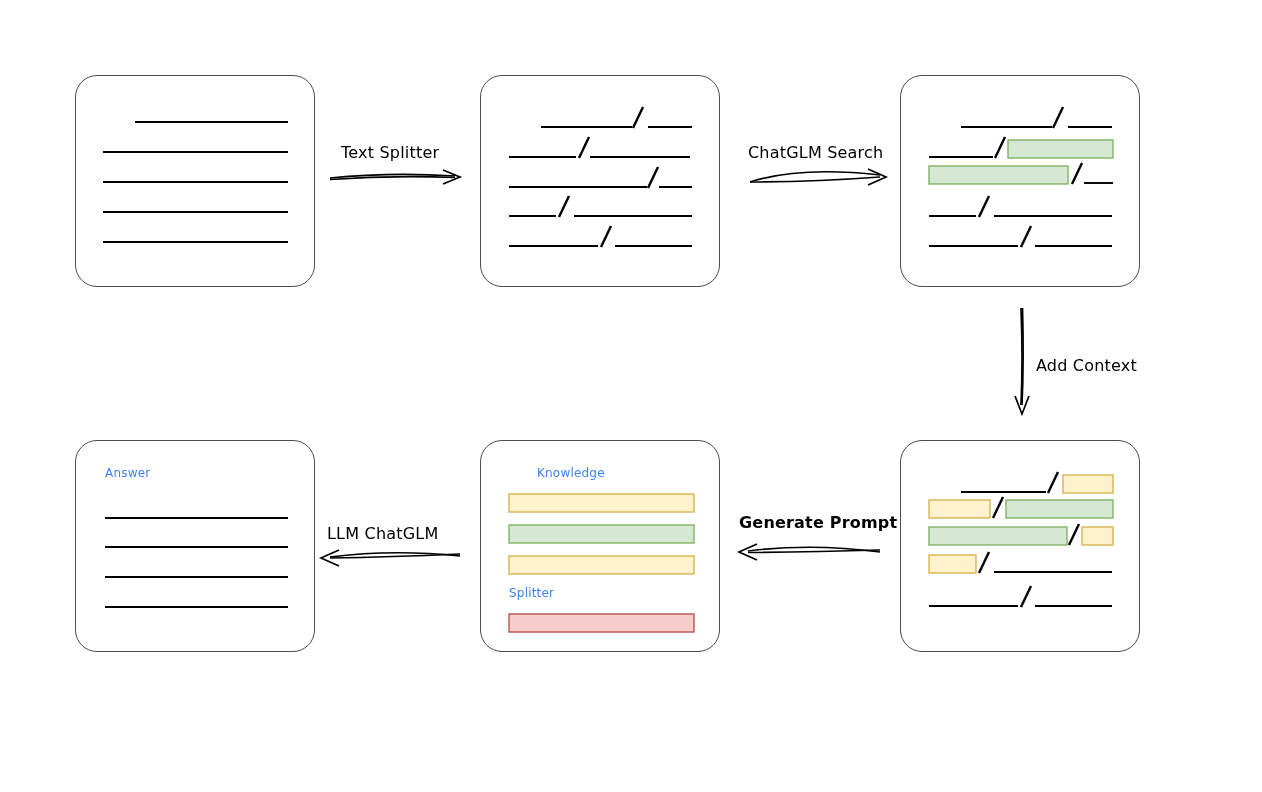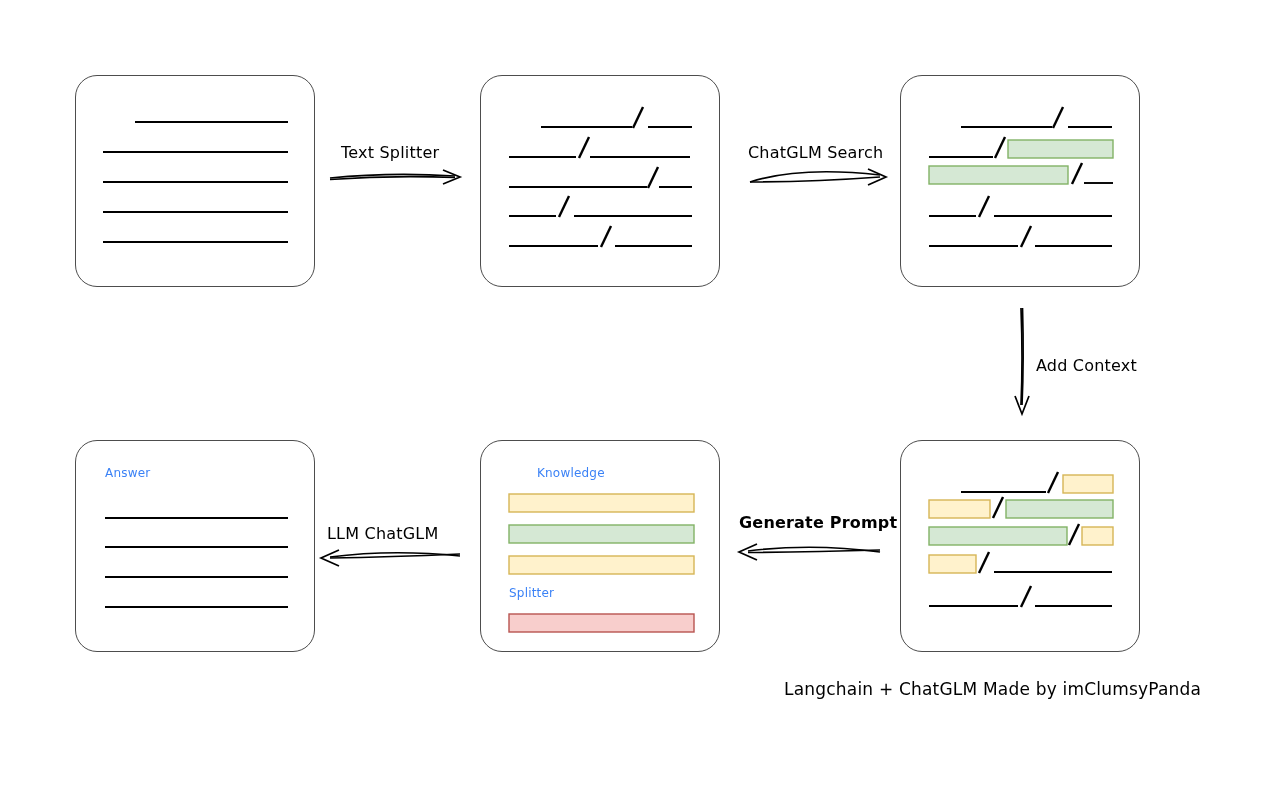--- a/index.html
+++ b/index.html
@@ -91,21 +91,20 @@
   <div class="box-label" style="left:105px; top:466px;">Answer</div>
   <div class="box-label" style="left:509px; top:466px;margin-left:28px;">Knowledge</div>
   <div class="box-label" style="left:509px; top:586px;">Splitter</div>
 
   <div class="arrow-label" style="left:341px; top:143px;">Text Splitter</div>
   <div class="arrow-label" style="left:748px; top:143px;">ChatGLM Search</div>
   <div class="arrow-label" style="left:1036px; top:356px;">Add Context</div>
   <div class="arrow-label" style="left:739px; top:513px;font-weight:bold;">Generate Prompt</div>
   <div class="arrow-label" style="left:327px; top:524px;">LLM ChatGLM</div>
 
-  <div class="footer-text" style="left:784px; top:679px;">Langchain + ChatGLM Made by imClumsyPanda</div>
 
   <svg class="overlay" viewBox="0 0 1262 792" xmlns="http://www.w3.org/2000/svg">
     <g id="content-layer">
         <g>
           <line x1="135" y1="122" x2="288" y2="122" class="seg-line"></line>
           <line x1="103" y1="152" x2="288" y2="152" class="seg-line"></line>
           <line x1="103" y1="182" x2="288" y2="182" class="seg-line"></line>
           <line x1="103" y1="212" x2="288" y2="212" class="seg-line"></line>
           <line x1="103" y1="242" x2="288" y2="242" class="seg-line"></line>
         </g>

